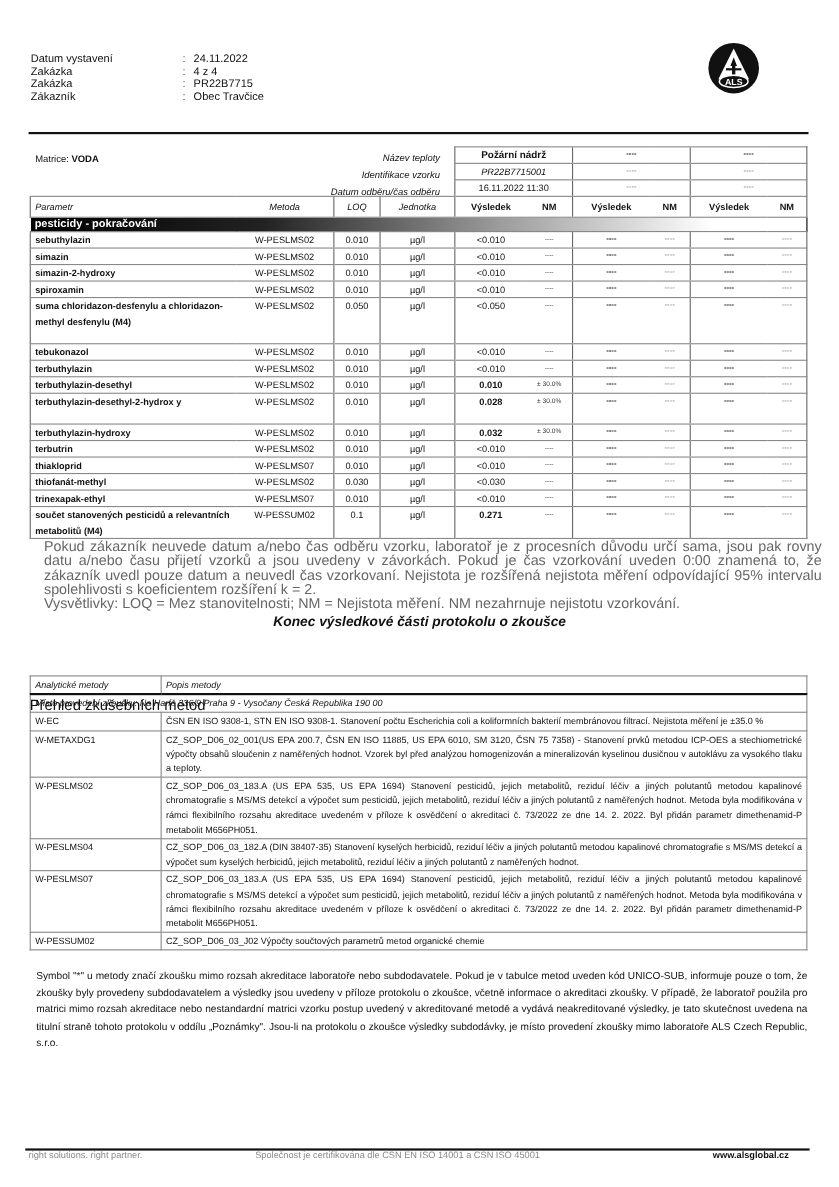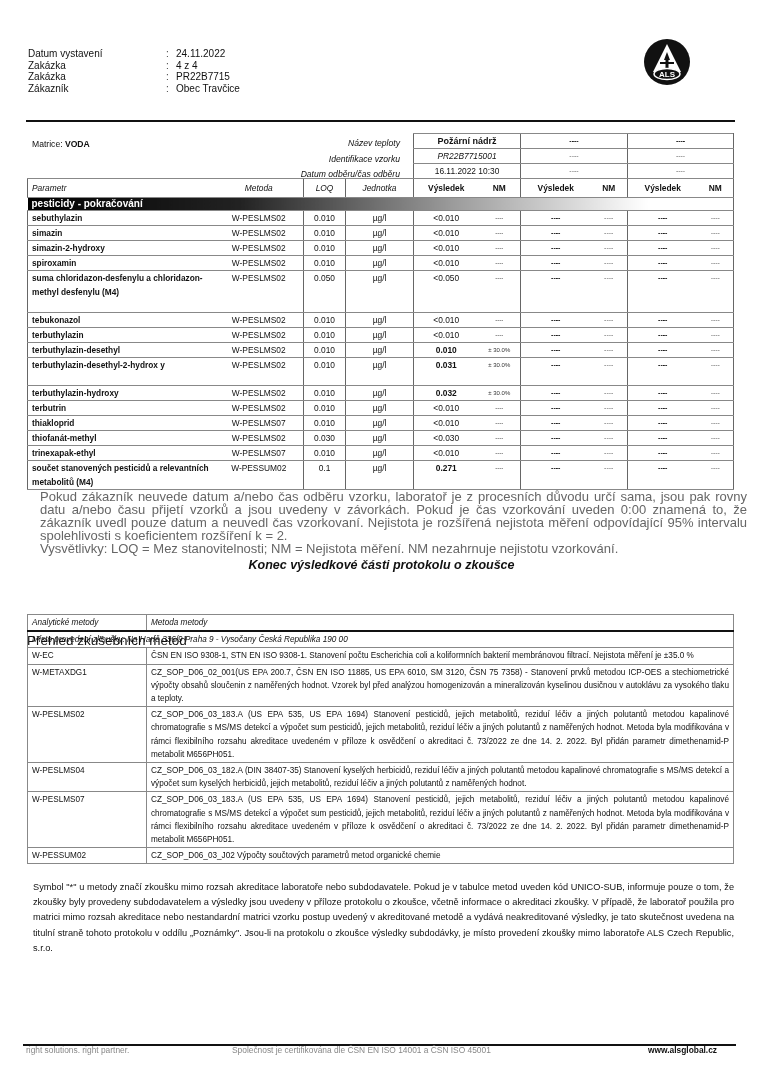--- a/index.html
+++ b/index.html
@@ -125,21 +125,21 @@
     <td class="c top sep boxr dash4" colspan="2">----</td>
   </tr>
   <tr>
     <td class="nob" colspan="4"></td>
     <td class="c i boxl" colspan="2">PR22B7715001</td>
     <td class="c sep dash3" colspan="2">----</td>
     <td class="c sep boxr dash3" colspan="2">----</td>
   </tr>
   <tr>
     <td class="nob" colspan="4" style="border-bottom:1px solid #888;"></td>
-    <td class="c boxl" colspan="2">16.11.2022 10:30</td>
+    <td class="c boxl" colspan="2">16.11.2022 11:30</td>
     <td class="c sep dash3" colspan="2">----</td>
     <td class="c sep boxr dash3" colspan="2">----</td>
   </tr>
   <tr class="hdr-tr">
     <td class="boxl">Parametr</td>
     <td class="c">Metoda</td>
     <td class="c sep">LOQ</td>
     <td class="c sep">Jednotka</td>
     <td class="c sep bold">Výsledek</td>
     <td class="c bold">NM</td>
@@ -257,21 +257,21 @@
     <td class="c dash3">----</td>
     <td class="c sep dash4">----</td>
     <td class="c dash3 boxr">----</td>
   </tr>
 
   <tr>
     <td class="param boxl" style="height: 27px;">terbuthylazin-desethyl-2-hydrox y</td>
     <td class="c" style="height: 27px;">W-PESLMS02</td>
     <td class="c sep" style="height: 27px;">0.010</td>
     <td class="c sep" style="height: 27px;">µg/l</td>
-    <td class="c sep bold" style="height: 27px;">0.031</td>
+    <td class="c sep bold" style="height: 27px;">0.028</td>
     <td class="c nm" style="height: 27px;">± 30.0%</td>
     <td class="c sep dash4" style="height: 27px;">----</td>
     <td class="c dash3" style="height: 27px;">----</td>
     <td class="c sep dash4" style="height: 27px;">----</td>
     <td class="c dash3 boxr" style="height: 27px;">----</td>
   </tr>
 
   <tr>
     <td class="param boxl">terbuthylazin-hydroxy</td>
     <td class="c">W-PESLMS02</td>
@@ -361,21 +361,21 @@
 <div class="abs methods-title">Přehled zkušebních metod</div>
 
 <table id="meth">
   <colgroup>
       <col style="width:119px">
       <col>
     </colgroup>
   <tbody>
       <tr class="hdrrow">
     <td>Analytické metody</td>
-    <td>Metoda metody</td>
+    <td>Popis metody</td>
   </tr>
   <tr class="place">
     <td colspan="2">Místo provedení zkoušky: Na Harfě 336/9 Praha 9 - Vysočany  Česká Republika 190 00</td>
   </tr>
   </tbody>
     <tbody id="meth-body">
   <tr>
     <td>W-EC</td>
     <td class="desc">ČSN EN ISO 9308-1, STN EN ISO 9308-1. Stanovení počtu Escherichia coli a koliformních bakterií membránovou filtrací. Nejistota měření je ±35.0 %</td>
   </tr>

